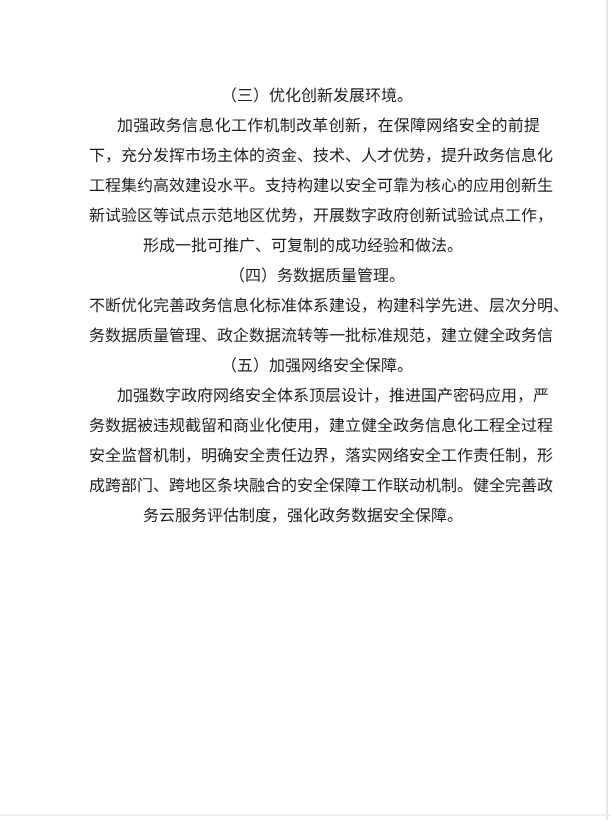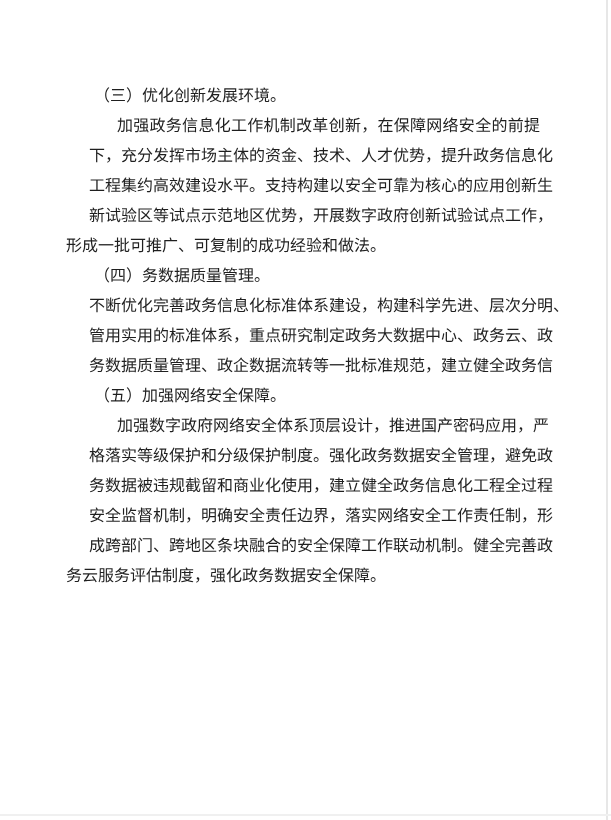--- a/index.html
+++ b/index.html
@@ -41,20 +41,21 @@
     top: 81px;
     width: 474px;
     color: var(--text-color, #1f1f1f);
   }
   .line {
     height: 30px;
     line-height: 30px;
     font-size: 16px;
     white-space: nowrap;
     overflow: visible;
+    text-align: center;
   }
   .line.justify {
     text-align: justify;
     text-align-last: justify;
     margin-left: 23px;
   }
   .line.indent {
     padding-left: 28px;
   }
 </style>
@@ -76,31 +77,29 @@
       <div class="line justify">新试验区等试点示范地区优势，开展数字政府创新试验试点工作，</div>
 
       <div class="line">形成一批可推广、可复制的成功经验和做法。</div>
 
       <div class="line indent">（四）务数据质量管理。</div>
 
 
 
       <div class="line justify">不断优化完善政务信息化标准体系建设，构建科学先进、层次分明、</div>
 
-      <div class="line justify">管用实用的标准体系，重点研究制定政务大数据中心、政务云、政</div>
 
       <div class="line justify">务数据质量管理、政企数据流转等一批标准规范，建立健全政务信</div>
 
 
 
       <div class="line indent">（五）加强网络安全保障。</div>
 
       <div class="line indent justify">加强数字政府网络安全体系顶层设计，推进国产密码应用，严</div>
 
-      <div class="line justify">格落实等级保护和分级保护制度。强化政务数据安全管理，避免政</div>
 
       <div class="line justify">务数据被违规截留和商业化使用，建立健全政务信息化工程全过程</div>
 
       <div class="line justify">安全监督机制，明确安全责任边界，落实网络安全工作责任制，形</div>
 
       <div class="line justify">成跨部门、跨地区条块融合的安全保障工作联动机制。健全完善政</div>
 
       <div class="line">务云服务评估制度，强化政务数据安全保障。</div>
     </div>
   <div class="page-edge-right"></div>

